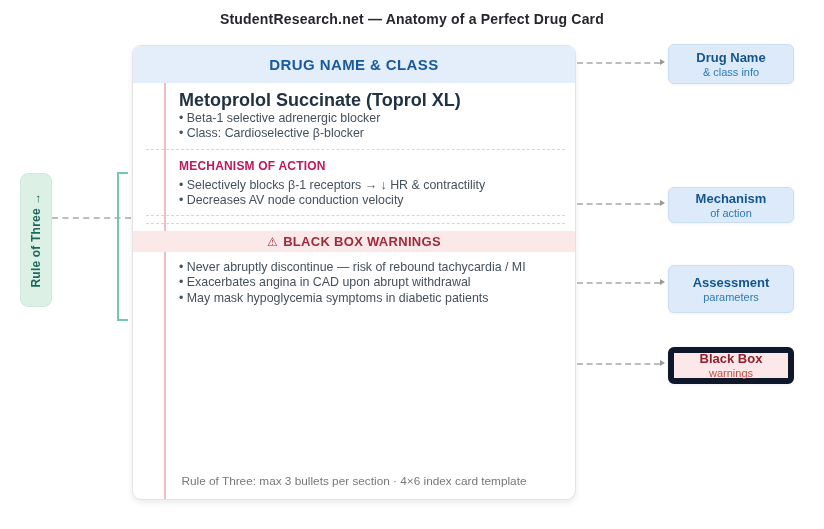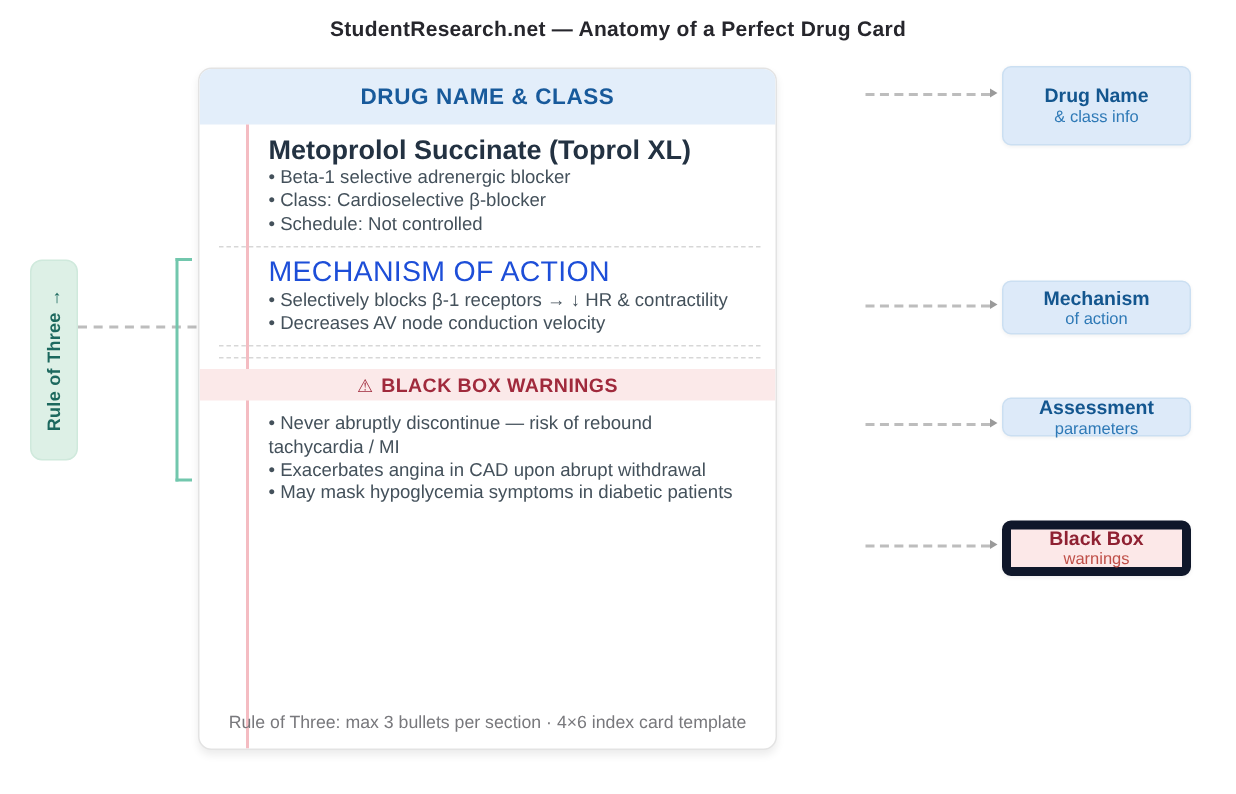--- a/index.html
+++ b/index.html
@@ -3,30 +3,30 @@
 <meta charset="utf-8">
 <style>
   html,body{margin:0;padding:0;background:#ffffff;}
   .stage{position:relative;width:824px;height:529px;background:#ffffff;overflow:hidden;
          font-family:"Liberation Sans", sans-serif;}
 
   .page-title{position:absolute;top:11px;left:0;width:100%;text-align:center;
               font-size:14px;font-weight:bold;color:#26262c;letter-spacing:.2px;}
 
   
-  .card{position:absolute;left:132px;top:45px;width:386px;height:455px;background:#fff;
+  .card{position:absolute;left:132px;top:45px;width:444px;height:455px;background:#fff;
         border:1px solid #e3e3e3;border-radius:9px;box-shadow:0 3px 6px rgba(0,0,0,.08);
         box-sizing:border-box;overflow:hidden;}
   .card-header{height:37px;background:#e3eefa;display:flex;align-items:center;justify-content:center;
                font-size:15px;font-weight:bold;color:#185a9b;letter-spacing:.4px;}
   .margin-line{position:absolute;left:31px;top:37px;bottom:0;width:2px;background:#f4bcc2;z-index:1;}
 
   .sec{position:relative;z-index:2;padding:8px 16px 0 46px;}
   .sec-title{font-size:18px;font-weight:bold;color:#233242;line-height:18px;margin-bottom:2px;}
-  .sec-head{font-size:19px;font-weight:normal;color:#1d4ed8;line-height:17px;letter-spacing:.2px;margin-bottom:3px;}
+  .sec-head{font-size:12px;font-weight:bold;color:#be185d;line-height:17px;letter-spacing:.2px;margin-bottom:3px;}
   .li{font-size:12.4px;color:#44515b;line-height:15.3px;}
   .li::before{content:"• ";color:#44515b;}
   .divider{border-top:1px dashed #d7d7d7;margin:7px 10px 0 13px;}
 
   .banner{position:relative;z-index:2;margin-top:7px;height:21px;background:#fbe9e9;
           display:flex;align-items:center;justify-content:center;gap:5px;
           font-size:13px;font-weight:bold;color:#a02a3c;letter-spacing:.3px;}
   .banner .warn{font-size:12px;font-weight:normal;}
   .card-footer{position:absolute;left:0;right:0;bottom:11px;text-align:center;z-index:2;
                font-size:11.8px;color:#78787c;}
@@ -34,21 +34,21 @@
   
   .callout{position:absolute;left:668px;width:126px;box-sizing:border-box;border-radius:6px;
            display:flex;flex-direction:column;align-items:center;justify-content:center;
            box-shadow:0 1px 3px rgba(0,0,0,.06);}
   .callout .t1{font-size:13px;font-weight:bold;line-height:16px;}
   .callout .t2{font-size:11px;line-height:13px;}
   .callout.blue{background:#ddeaf9;border:1px solid #cbdff2;}
   .callout.blue .t1{color:#13568f;} .callout.blue .t2{color:#2e79b6;}
   .callout.red{background:#fce8e8;border:6px solid #0f172a;}
   .callout.red .t1{color:#8f2132;} .callout.red .t2{color:#bf4f48;}
-  .co1{top:44px;height:53px;} .co2{top:187px;height:36px;} .co3{top:265px;height:26px;} .co4{top:347px;height:37px;}
+  .co1{top:44px;height:40px;} .co2{top:187px;height:36px;} .co3{top:265px;height:48px;} .co4{top:347px;height:37px;}
 
   
   .conn{position:absolute;border-top:2px dashed #bdbdbd;height:0;}
   .conn-r{left:577px;width:83px;}
   .cr1{top:62px;} .cr2{top:203px;} .cr3{top:282px;} .cr4{top:363px;}
   .arrow{position:absolute;left:660px;width:0;height:0;border-left:5px solid #9a9a9a;
          border-top:3.5px solid transparent;border-bottom:3.5px solid transparent;}
   .ar1{top:59px;} .ar2{top:200px;} .ar3{top:279px;} .ar4{top:360px;}
   .conn-l{left:52px;top:217px;width:79px;}
 
@@ -75,21 +75,20 @@
   <div class="bracket"></div>
 
   <div class="card">
     <div class="card-header">DRUG NAME &amp; CLASS</div>
     <div class="margin-line"></div>
 
     <div class="sec">
       <div class="sec-title">Metoprolol Succinate (Toprol XL)</div>
       <div class="li">Beta-1 selective adrenergic blocker</div>
       <div class="li">Class: Cardioselective β-blocker</div>
-      <div class="li">Schedule: Not controlled</div>
     </div>
     <div class="divider"></div>
 
     <div class="sec">
       <div class="sec-head">MECHANISM OF ACTION</div>
       <div class="li">Selectively blocks β-1 receptors → ↓ HR &amp; contractility</div>
       <div class="li">Decreases AV node conduction velocity</div>
     </div>
     <div class="divider"></div>
 

